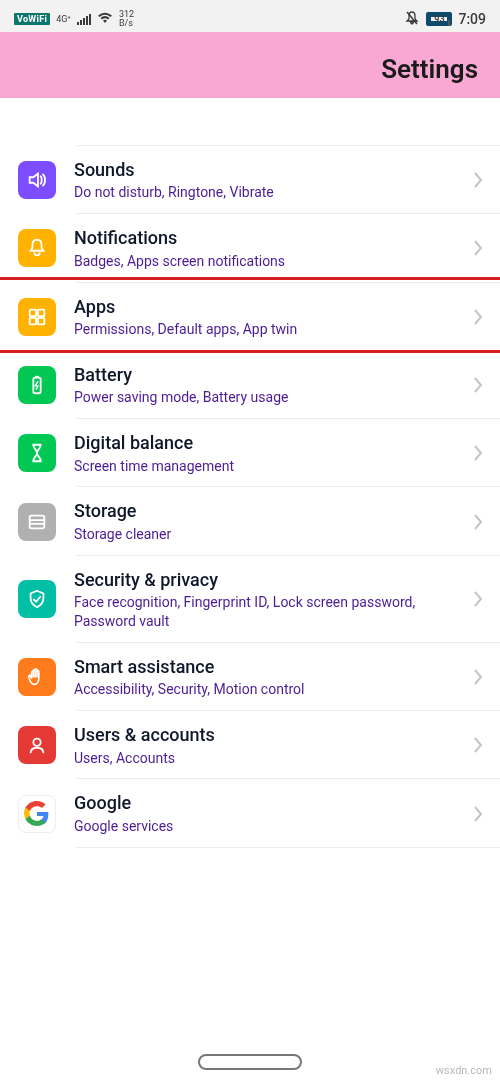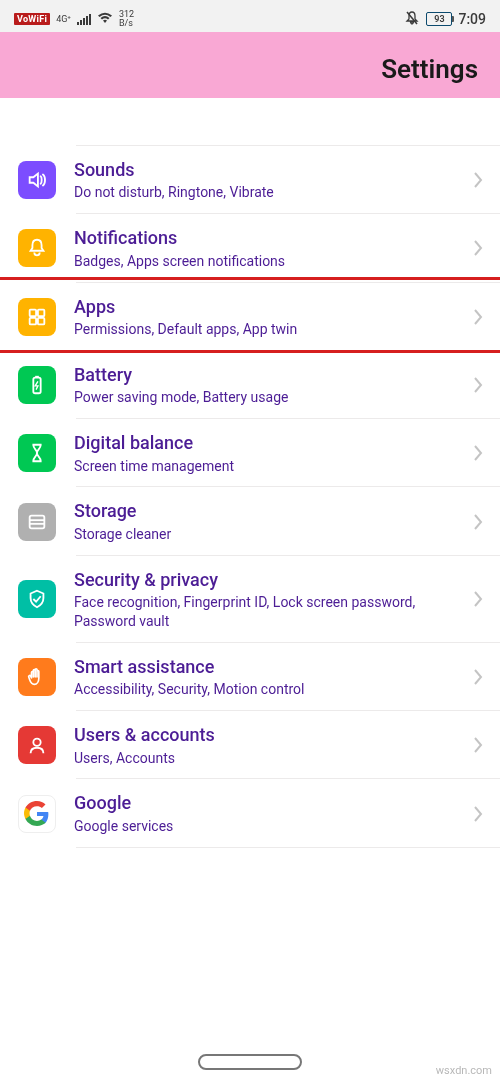--- a/index.html
+++ b/index.html
@@ -20,21 +20,21 @@
       padding: 6px 14px 0 14px;
       font-size: 12px;
       color: #3a3a3a;
     }
     .status-left, .status-right {
       display: flex;
       align-items: center;
       gap: 6px;
     }
     .vowifi-badge {
-      background: #b91c1c;
+      background: #0f766e;
       color: #fff;
       font-size: 9px;
       font-weight: 700;
       padding: 1px 3px;
       border-radius: 1px;
       letter-spacing: 0.3px;
     }
     .signal-bars {
       display: inline-flex;
       align-items: flex-end;
@@ -42,21 +42,21 @@
       height: 12px;
     }
     .signal-bars span { width: 2px; background: #3a3a3a; display: inline-block; }
     .signal-bars span:nth-child(1){height:3px}
     .signal-bars span:nth-child(2){height:5px}
     .signal-bars span:nth-child(3){height:7px}
     .signal-bars span:nth-child(4){height:9px}
     .signal-bars span:nth-child(5){height:11px}
     .net-stack { display:flex; flex-direction:column; align-items:flex-start; font-size:9px; line-height:9px;}
     .battery-box {
-      width: 26px; height: 14px; border: 1px solid #0c4a6e; border-radius: 2px;
+      width: 26px; height: 14px; border: 5px solid #0c4a6e; border-radius: 2px;
       position: relative; display:flex; align-items:center; justify-content:center;
       font-size: 9px; font-weight:600;
     }
     .battery-box::after { content:""; position:absolute; right:-3px; top:3px; width:2px; height:6px; background:#555; border-radius:0 1px 1px 0;}
     .clock { font-size: 14px; font-weight:500; }
     .header {
       padding: 22px 22px 14px 22px;
       background: #f9a8d4;
       text-align: right;
     }
@@ -82,21 +82,21 @@
     }
     .row.first-partial { padding-top: 2px; padding-bottom: 8px; min-height: 14px;}
     .row.first-partial .icon-box { visibility: hidden; }
     .icon-box {
       width: 38px; height: 38px;
       border-radius: 8px;
       display: flex; align-items: center; justify-content: center;
       flex-shrink: 0;
     }
     .text-col { flex: 1; min-width: 0; }
-    .title { font-size: 18px; font-weight: 500; color: #4c1d95; line-height: 1.3; }
+    .title { font-size: 18px; font-weight: 500; color: #0f172a; line-height: 1.3; }
     .sub { font-size: 14px; color: #4c1d95; line-height: 1.35; margin-top: 2px; }
     .chevron { flex-shrink: 0; }
     .chevron svg { display:block; }
     .highlight-box {
       position: absolute;
       border: 3px solid #d61f1f;
       pointer-events: none;
       z-index: 10;
     }
     .nav-bar {

